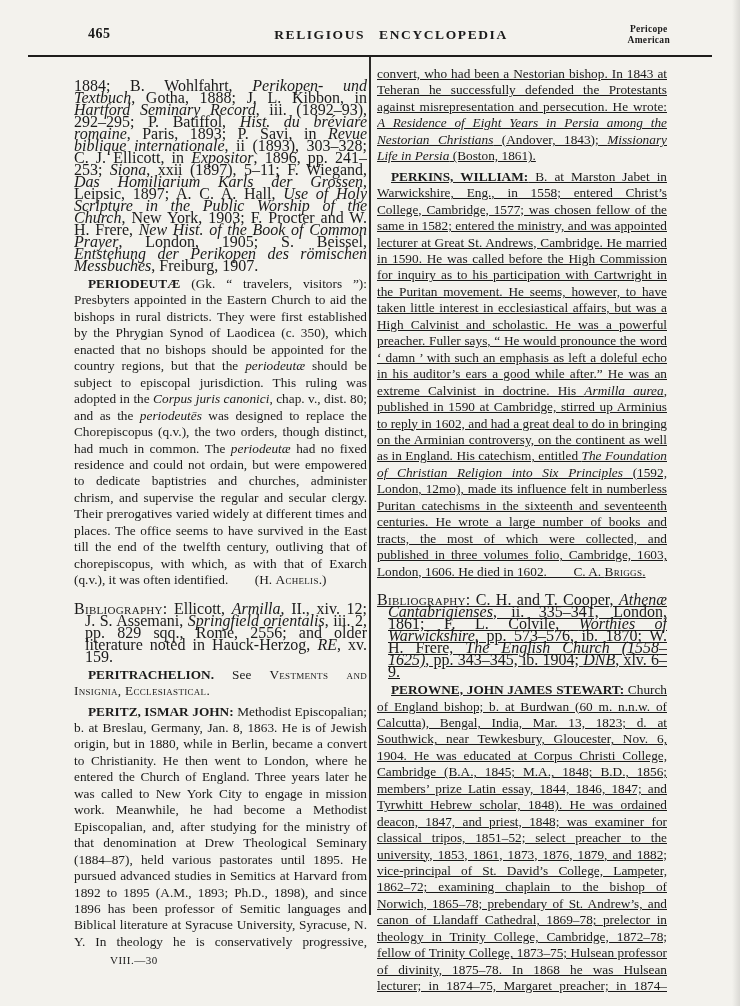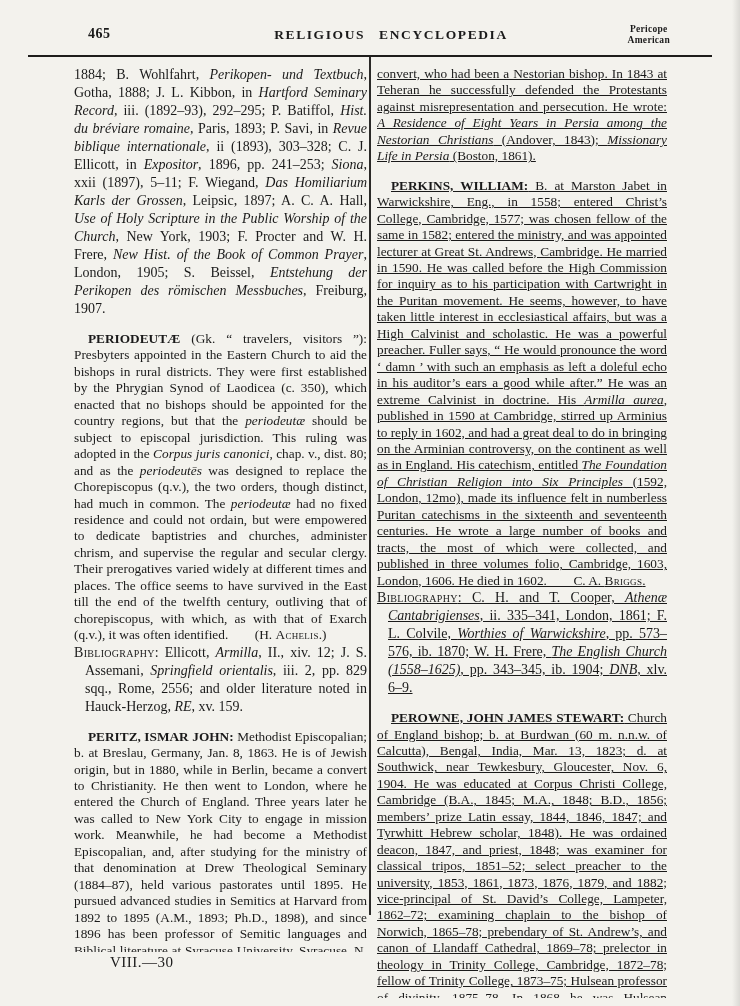--- a/index.html
+++ b/index.html
@@ -40,36 +40,36 @@
   .col{
     position:absolute; top:66px;
     font-size:13.3px; line-height:16.45px;
     text-align:justify;
     overflow:hidden;
     hyphens:auto;
   }
   .col-left  { left:74px;  width:293px; height:886px; }
   .col-right { left:377px; width:290px; height:932px;text-decoration:underline; }
   .col p{ margin:0; }
-  .col p.entry   { text-indent:14px; margin-top:13px; }
+  .col p.entry   { text-indent:14px; margin-top:4px; }
   .col p.cont    { text-indent:0; }
   .col p.bib,
   .col p.bibcont {
-    font-size:14px; line-height:18px;
-    margin-top:0;
+    font-size:16px; line-height:12px;
+    margin-top:14px;
   }
   .col p.bib { padding-left:11px; text-indent:-11px; }
   .rn  { }
   .rb  { font-weight:bold; }
   .ri  { font-style:italic; }
   .rsc { font-variant:small-caps; letter-spacing:0.3px; }
   
   .footer-sig{
     position:absolute; top:954px; left:110px;
-    font-size:15px; letter-spacing:0.5px;
+    font-size:11px; letter-spacing:0.5px;
   }
 </style>
 </head>
 <body>
 
 <div class="page-edge-shadow"></div>
 
 <div class="hdr-pagenum">465</div>
 <div class="hdr-title">RELIGIOUS ENCYCLOPEDIA</div>
 <div class="hdr-running">
@@ -77,20 +77,21 @@
   <div>American</div>
 </div>
 <div class="hdr-rule"></div>
 
 <div class="col-divider"></div>
 
 <div class="col col-left">
     <p class="bibcont"><span class="rn">1884;  B. Wohlfahrt, </span><span class="ri">Perikopen- und Textbuch</span><span class="rn">, Gotha, 1888;  J. L. Kibbon, in </span><span class="ri">Hartford Seminary Record</span><span class="rn">, iii. (1892–93), 292–295;  P. Batiffol, </span><span class="ri">Hist. du bréviare romaine</span><span class="rn">, Paris, 1893;  P. Savi, in </span><span class="ri">Revue biblique internationale</span><span class="rn">, ii (1893), 303–328;  C. J. Ellicott, in </span><span class="ri">Expositor</span><span class="rn">, 1896, pp. 241–253;  </span><span class="ri">Siona</span><span class="rn">, xxii (1897), 5–11;  F. Wiegand, </span><span class="ri">Das Homiliarium Karls der Grossen</span><span class="rn">, Leipsic, 1897;  A. C. A. Hall, </span><span class="ri">Use of Holy Scripture in the Public Worship of the Church</span><span class="rn">, New York, 1903;  F. Procter and W. H. Frere, </span><span class="ri">New Hist. of the Book of Common Prayer</span><span class="rn">, London, 1905;  S. Beissel, </span><span class="ri">Entstehung der Perikopen des römischen Messbuches</span><span class="rn">, Freiburg, 1907.</span></p>
     <p class="entry"><span class="rb">PERIODEUTÆ</span><span class="rn"> (Gk. “ travelers, visitors ”): Presbyters appointed in the Eastern Church to aid the bishops in rural districts.  They were first established by the Phrygian Synod of Laodicea (c. 350), which enacted that no bishops should be appointed for the country regions, but that the </span><span class="ri">periodeutæ</span><span class="rn"> should be subject to episcopal jurisdiction. This ruling was adopted in the </span><span class="ri">Corpus juris canonici</span><span class="rn">, chap. v., dist. 80;  and as the </span><span class="ri">periodeutēs</span><span class="rn"> was designed to replace the Chorepiscopus (q.v.), the two orders, though distinct, had much in common. The </span><span class="ri">periodeutæ</span><span class="rn"> had no fixed residence and could not ordain, but were empowered to dedicate baptistries and churches, administer chrism, and supervise the regular and secular clergy.  Their prerogatives varied widely at different times and places. The office seems to have survived in the East till the end of the twelfth century, outliving that of chorepiscopus, with which, as with that of Exarch (q.v.), it was often identified.  (H. </span><span class="rsc">Achelis</span><span class="rn">.)</span></p>
     <p class="bib"><span class="rsc">Bibliography</span><span class="rn">:  Ellicott, </span><span class="ri">Armilla</span><span class="rn">, II., xiv. 12;  J. S. Assemani, </span><span class="ri">Springfield orientalis</span><span class="rn">, iii. 2, pp. 829 sqq., Rome, 2556;  and older literature noted in Hauck-Herzog, </span><span class="ri">RE</span><span class="rn">, xv. 159.</span></p>
+    <p class="entry"><span class="rb">PERITRACHELION.</span><span class="rn">  See </span><span class="rsc">Vestments and Insignia, Ecclesiastical</span><span class="rn">.</span></p>
     <p class="entry"><span class="rb">PERITZ, ISMAR JOHN:</span><span class="rn">  Methodist Episcopalian;  b. at Breslau, Germany, Jan. 8, 1863.  He is of Jewish origin, but in 1880, while in Berlin, became a convert to Christianity.  He then went to London, where he entered the Church of England. Three years later he was called to New York City to engage in mission work.  Meanwhile, he had become a Methodist Episcopalian, and, after studying for the ministry of that denomination at Drew Theological Seminary (1884–87), held various pastorates until 1895.  He pursued advanced studies in Semitics at Harvard from 1892 to 1895 (A.M., 1893; Ph.D., 1898), and since 1896 has been professor of Semitic languages and Biblical literature at Syracuse University, Syracuse, N. Y.  In theology he is conservatively progressive, standing midway between the traditional and radical extremes.</span></p>
     <p class="entry"><span class="rb">PERKINS, JUSTIN:</span><span class="rn">  American missionary in Persia;  b. at West Springfield, Mass., Mar. 12, 1805; d. at Chicopee, Mass., Dec. 31, 1869.  He was graduated at Amherst College, 1829;  studied at Andover Theological Seminary, and in 1833 was sent by the American Board to the Nestorians in Persia.  He established himself at Oroomiah (1834), and for thirty-six years conducted the mission.  He translated the Bible into modern Syriac, and also other books.  In 1842 he made a tour through the United States, accompanied by Mar Yohanan, an early</span></p>
   </div>
 <div class="col col-right">
     <p class="cont"><span class="rn">convert, who had been a Nestorian bishop.  In 1843 at Teheran he successfully defended the Protestants against misrepresentation and persecution. He wrote: </span><span class="ri">A Residence of Eight Years in Persia among the Nestorian Christians</span><span class="rn"> (Andover, 1843); </span><span class="ri">Missionary Life in Persia</span><span class="rn"> (Boston, 1861).</span></p>
     <p class="entry"><span class="rb">PERKINS, WILLIAM:</span><span class="rn">  B. at Marston Jabet in Warwickshire, Eng., in 1558;  entered Christ’s College, Cambridge, 1577;  was chosen fellow of the same in 1582;  entered the ministry, and was appointed lecturer at Great St. Andrews, Cambridge. He married in 1590.  He was called before the High Commission for inquiry as to his participation with Cartwright in the Puritan movement.  He seems, however, to have taken little interest in ecclesiastical affairs, but was a High Calvinist and scholastic.  He was a powerful preacher.  Fuller says, “ He would pronounce the word ‘ damn ’ with such an emphasis as left a doleful echo in his auditor’s ears a good while after.”  He was an extreme Calvinist in doctrine.  His </span><span class="ri">Armilla aurea</span><span class="rn">, published in 1590 at Cambridge, stirred up Arminius to reply in 1602, and had a great deal to do in bringing on the Arminian controversy, on the continent as well as in England.  His catechism, entitled </span><span class="ri">The Foundation of Christian Religion into Six Principles</span><span class="rn"> (1592, London, 12mo), made its influence felt in numberless Puritan catechisms in the sixteenth and seventeenth centuries.  He wrote a large number of books and tracts, the most of which were collected, and published in three volumes folio, Cambridge, 1603, London, 1606.  He died in 1602.  C. A. </span><span class="rsc">Briggs</span><span class="rn">.</span></p>
     <p class="bib"><span class="rsc">Bibliography</span><span class="rn">:  C. H. and T. Cooper, </span><span class="ri">Athenæ Cantabrigienses</span><span class="rn">, ii. 335–341, London, 1861;  F. L. Colvile, </span><span class="ri">Worthies of Warwickshire</span><span class="rn">, pp. 573–576, ib. 1870;  W. H. Frere, </span><span class="ri">The English Church (1558–1625)</span><span class="rn">, pp. 343–345, ib. 1904;  </span><span class="ri">DNB</span><span class="rn">, xlv. 6–9.</span></p>
     <p class="entry"><span class="rb">PEROWNE, JOHN JAMES STEWART:</span><span class="rn">  Church of England bishop;  b. at Burdwan (60 m. n.n.w. of Calcutta), Bengal, India, Mar. 13, 1823;  d. at Southwick, near Tewkesbury, Gloucester, Nov. 6, 1904.  He was educated at Corpus Christi College, Cambridge (B.A., 1845;  M.A., 1848;  B.D., 1856; members’ prize Latin essay, 1844, 1846, 1847;  and Tyrwhitt Hebrew scholar, 1848).  He was ordained deacon, 1847, and priest, 1848;  was examiner for classical tripos, 1851–52;  select preacher to the university, 1853, 1861, 1873, 1876, 1879, and 1882; vice-principal of St. David’s College, Lampeter, 1862–72;  examining chaplain to the bishop of Norwich, 1865–78;  prebendary of St. Andrew’s, and canon of Llandaff Cathedral, 1869–78;  prelector in theology in Trinity College, Cambridge, 1872–78; fellow of Trinity College, 1873–75;  Hulsean professor of divinity, 1875–78.  In 1868 he was Hulsean lecturer;  in 1874–75, Margaret preacher;  in 1874–1876, Whitehall preacher.  He was a member of the Old-Testament company of Bible revisers, 1870–84, and of the royal commission on ecclesiastical courts, 1881–83.  In 1875 he was appointed honorary chaplain to the queen;  in 1878, dean of Peterborough; and in 1890 he became bishop of Worcester, but retired in 1901.  He was the author of </span></p>
   </div>
 

